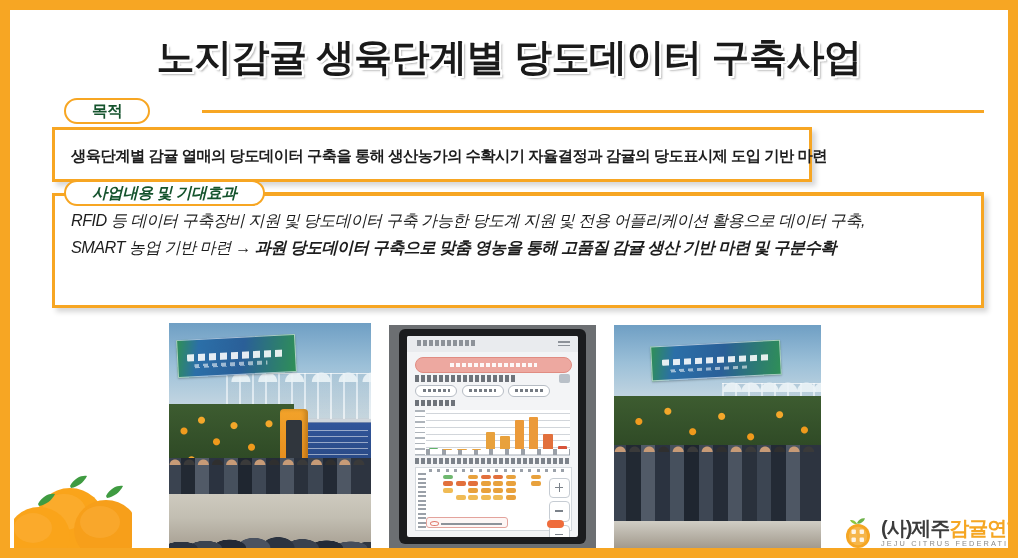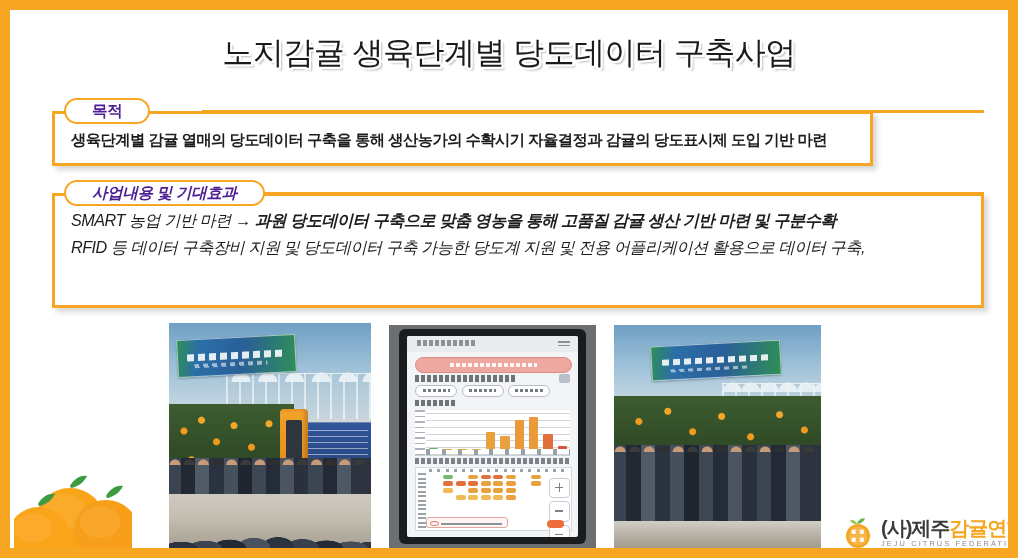--- a/index.html
+++ b/index.html
@@ -36,22 +36,22 @@
   
   #title-wrap {
     position: absolute;
     left: 0;
     top: 22px;
     width: 998px;
     text-align: center;
   }
   #slide-title {
     display: inline-block;
-    font-size: 31px;
-    font-weight: normal;
+    font-size: 38px;
+    font-weight: bold;
     letter-spacing: -0.5px;
     color: #1a1a1a;
     -webkit-text-stroke: 0px;
     text-shadow:
       2px 0 0 #ffffff, -2px 0 0 #ffffff, 0 2px 0 #ffffff, 0 -2px 0 #ffffff,
       2px 2px 0 #ffffff, -2px 2px 0 #ffffff, 2px -2px 0 #ffffff, -2px -2px 0 #ffffff,
       3px 3px 2px rgba(120,120,120,0.55);
     white-space: nowrap;
   }
 
@@ -70,21 +70,21 @@
     background: #ffffff;
     display: flex;
     align-items: center;
     justify-content: center;
     z-index: 3;
     box-sizing: border-box;
   }
   .sec-tab-label {
     font-size: 15.5px;
     font-weight: bold;
-    color: #4c1d95;
+    color: #14532d;
     white-space: nowrap;
     letter-spacing: -0.3px;
   }
   .sec-tab-rule {
     position: absolute;
     top: 12px;
     height: 2.5px;
     background: #F7A623;
     z-index: 1;
   }
@@ -97,21 +97,21 @@
     box-sizing: border-box;
     box-shadow: 4px 4px 5px rgba(0,0,0,0.16);
     z-index: 2;
   }
   .sec-body-inner {
     padding: 8px 14px 8px 16px;
   }
 
   
   #sec-purpose { left: 42px; top: 88px; width: 932px; height: 68px; }
-  #sec-purpose .sec-body { width: 821px; height: 55px; }
+  #sec-purpose .sec-body { width: 760px; height: 55px; margin-top: 16px; }
   #purpose-text {
     font-size: 15.3px;
     font-weight: bold;
     color: #1d1d1d;
     line-height: 36px;
     letter-spacing: -0.55px;
     white-space: nowrap;
   }
 
   
@@ -448,24 +448,24 @@
 
     <div class="section" id="sec-content">
       <div class="sec-tab-rule" style="left:208px; width:724px;"></div>
       <div class="sec-tab">
         <span class="sec-tab-label">사업내용 및 기대효과</span>
       </div>
       <div class="sec-body">
         <div class="sec-body-inner">
           <div id="content-lines">
             <div class="content-line">
-              <span class="reg">SMART 농업 기반 마련 → </span><span class="bold">과원 당도데이터 구축으로 맞춤 영농을 통해 고품질 감귤 생산 기반 마련 및 구분수확</span>
+              <span class="reg">RFID 등 데이터 구축장비 지원 및 당도데이터 구축 가능한 당도계 지원 및 전용 어플리케이션 활용으로 데이터 구축,</span><span class="bold"></span>
             </div>
             <div class="content-line">
-              <span class="reg">RFID 등 데이터 구축장비 지원 및 당도데이터 구축 가능한 당도계 지원 및 전용 어플리케이션 활용으로 데이터 구축,</span><span class="bold"></span>
+              <span class="reg">SMART 농업 기반 마련 → </span><span class="bold">과원 당도데이터 구축으로 맞춤 영농을 통해 고품질 감귤 생산 기반 마련 및 구분수확</span>
             </div>
           </div>
         </div>
       </div>
     </div>
 
     <div class="photo" id="photo-1">
       <div class="ph-inner">
         <div class="sky"></div>
         <div class="greenhouse"></div>

